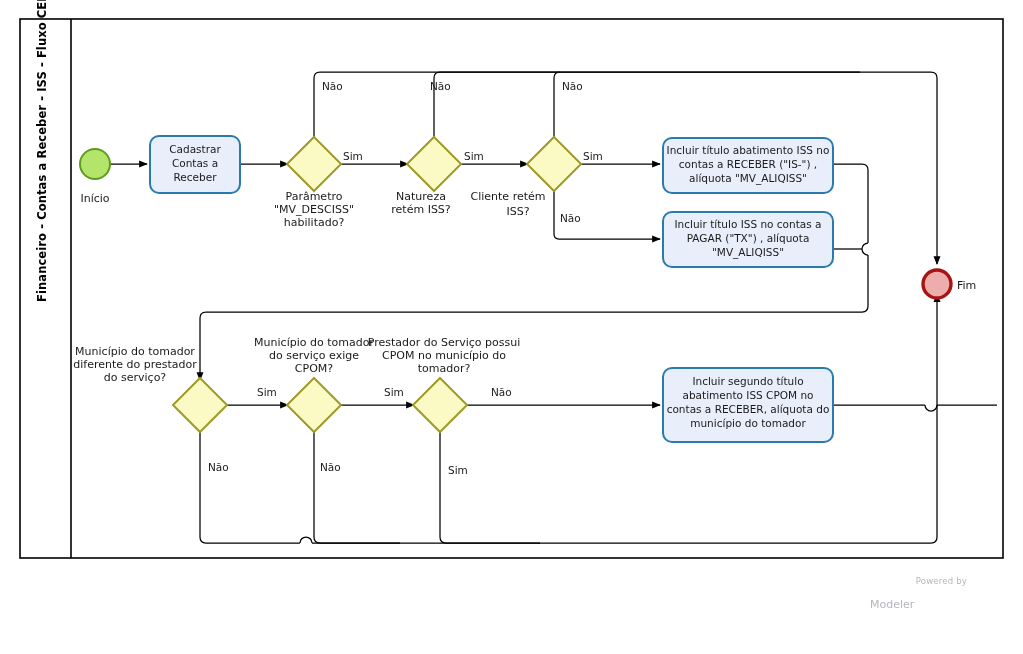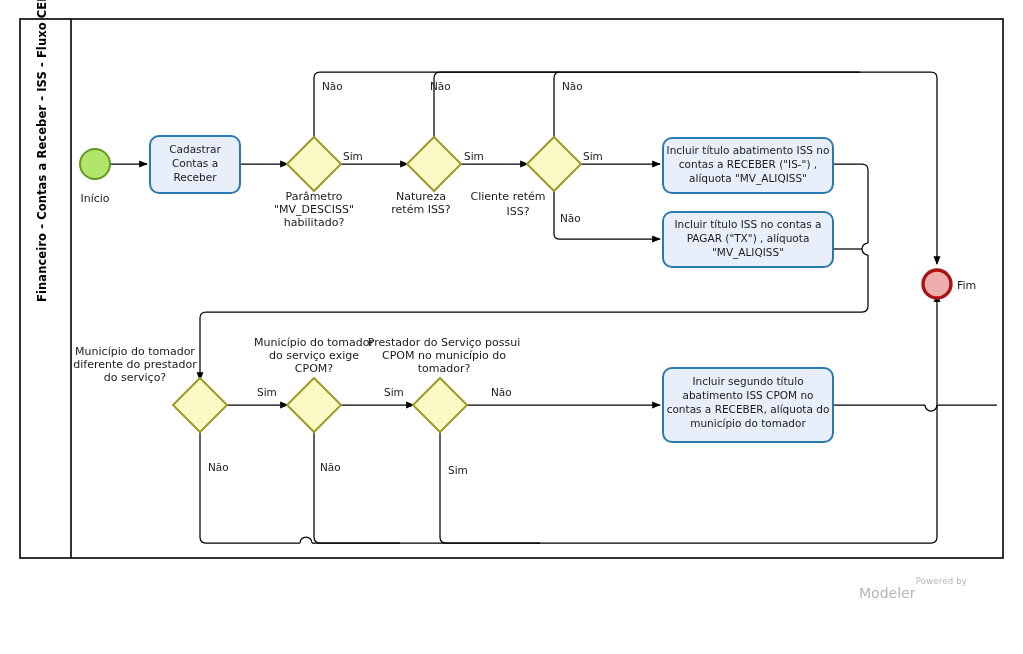--- a/index.html
+++ b/index.html
@@ -121,24 +121,24 @@
     font-family: "DejaVu Sans", "Liberation Sans", sans-serif;
     font-size: 29px;
     color: #f5c396;
     line-height: 30px;
     letter-spacing: -0.5px;
     margin: 0;
     font-weight: normal;
   }
   #bizagi-logo .modeler {
     font-family: "DejaVu Sans", "Liberation Sans", sans-serif;
-    font-size: 14px;
+    font-size: 11px;
     color: #b3b6bb;
     line-height: 13px;
-    margin: 0;
+    margin: 11px;
     text-align: left;
     padding-left: 2px;
   }
 </style>
 </head>
 <body>
 
 <div id="canvas">
 
   <svg id="diagram" viewBox="0 0 1023 654">

